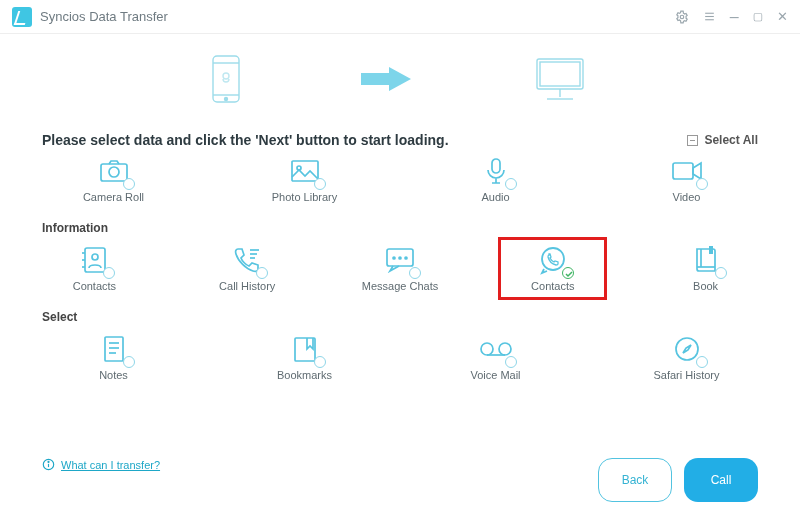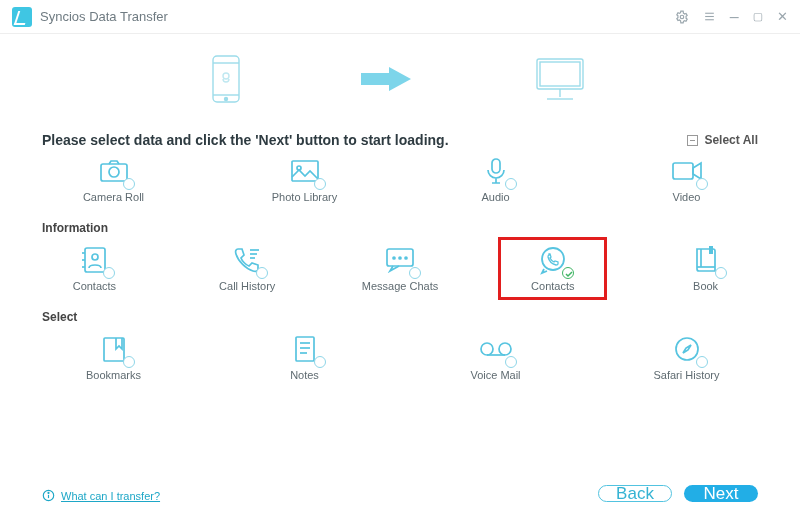--- a/index.html
+++ b/index.html
@@ -26,25 +26,25 @@
   .sectitle { font-size: 12px; font-weight: bold; color: #444; margin: 12px 0 4px; }
 
   .grid { display: flex; gap: 48px; }
   .cell { width: 148px; display: flex; flex-direction: column; align-items: center; gap: 5px; padding: 6px 0; cursor: pointer; }
   .iconbox { width: 34px; height: 30px; position: relative; color: #57c4e0; display:flex; align-items:center; justify-content:center;}
   .badge { position: absolute; right: -4px; bottom: -4px; width: 12px; height: 12px; border: 1.5px solid #8fd6e8; border-radius: 50%; background:#fff;}
   .label { font-size: 11px; color: #5f6b71; }
 
   .highlight { outline: 3px solid #e21e1e; outline-offset: -1px; }
 
-  .footer { position: absolute; left: 0; bottom: 0; width: 800px; height: 52px; display: flex; align-items: flex-end; padding: 0 42px 8px; gap: 11px; }
+  .footer { position: absolute; left: 0; bottom: 0; width: 800px; height: 52px; display: flex; align-items: flex-start; padding: 0 42px 8px; gap: 11px; }
   .helplink { display: flex; align-items: center; gap: 6px; font-size: 11px; color: #1ea7c7; cursor: pointer; }
   .helplink span { text-decoration: underline; }
   .btns { margin-left: auto; display: flex; gap: 12px; }
-  .btn { width: 74px; height: 17px; border-radius: 14px; font-size: 17px; display:flex; align-items:center; justify-content:center; cursor:pointer;margin-top:20px; }
+  .btn { width: 74px; height: 44px; border-radius: 14px; font-size: 12px; display:flex; align-items:center; justify-content:center; cursor:pointer; }
   .btn-back { border: 1px solid #52c3e0; color: #35b3d3; background:#fff; }
   .btn-next { background: #22aee6; color: #fff; }
 </style>
 </head>
 <body>
 
 <div class="titlebar">
   <div class="logo-sq"></div>
   <div class="app-title">Syncios Data Transfer</div>
   <div class="win-ctrls">
@@ -203,39 +203,39 @@
           <span class="badge"></span>
         </div>
       <div class="label">Book</div>
     </div>
   </div>
 
   <div class="sectitle">Select</div>
   <div class="grid">
     <div class="cell">
       <div class="iconbox">
-          <svg width="26" height="28" viewBox="0 0 26 28" fill="none" stroke="#57c4e0" stroke-width="1.7">
-            <rect x="3" y="3" width="20" height="23" rx="1"></rect>
-            <path d="M15 3v11l3-3 3 3V3"></path>
-          </svg>
-          <span class="badge"></span>
-        </div>
-      <div class="label">Bookmarks</div>
-    </div>
-    <div class="cell">
-      <div class="iconbox">
           <svg width="24" height="28" viewBox="0 0 24 28" fill="none" stroke="#57c4e0" stroke-width="1.7">
             <rect x="3" y="2" width="18" height="24" rx="1"></rect>
             <line x1="7" y1="8" x2="17" y2="8"></line>
             <line x1="7" y1="13" x2="17" y2="13"></line>
             <line x1="7" y1="18" x2="14" y2="18"></line>
           </svg>
           <span class="badge"></span>
         </div>
       <div class="label">Notes</div>
+    </div>
+    <div class="cell">
+      <div class="iconbox">
+          <svg width="26" height="28" viewBox="0 0 26 28" fill="none" stroke="#57c4e0" stroke-width="1.7">
+            <rect x="3" y="3" width="20" height="23" rx="1"></rect>
+            <path d="M15 3v11l3-3 3 3V3"></path>
+          </svg>
+          <span class="badge"></span>
+        </div>
+      <div class="label">Bookmarks</div>
     </div>
     <div class="cell">
       <div class="iconbox">
           <svg width="34" height="20" viewBox="0 0 34 20" fill="none" stroke="#57c4e0" stroke-width="1.7">
             <circle cx="8" cy="10" r="6"></circle>
             <circle cx="26" cy="10" r="6"></circle>
             <line x1="8" y1="16" x2="26" y2="16"></line>
           </svg>
           <span class="badge"></span>
         </div>
@@ -261,16 +261,16 @@
         <line x1="10" y1="9" x2="10" y2="14"></line>
         <circle cx="10" cy="6" r="0.8" fill="#1ea7c7"></circle>
       </svg>
     <span>What can I transfer?</span>
   </div>
   <div class="btns">
     <div class="btn btn-back">
         <span>Back</span>
       </div>
     <div class="btn btn-next">
-        <span>Next</span>
+        <span>Call</span>
       </div>
   </div>
 </div>
 
 </body></html>

